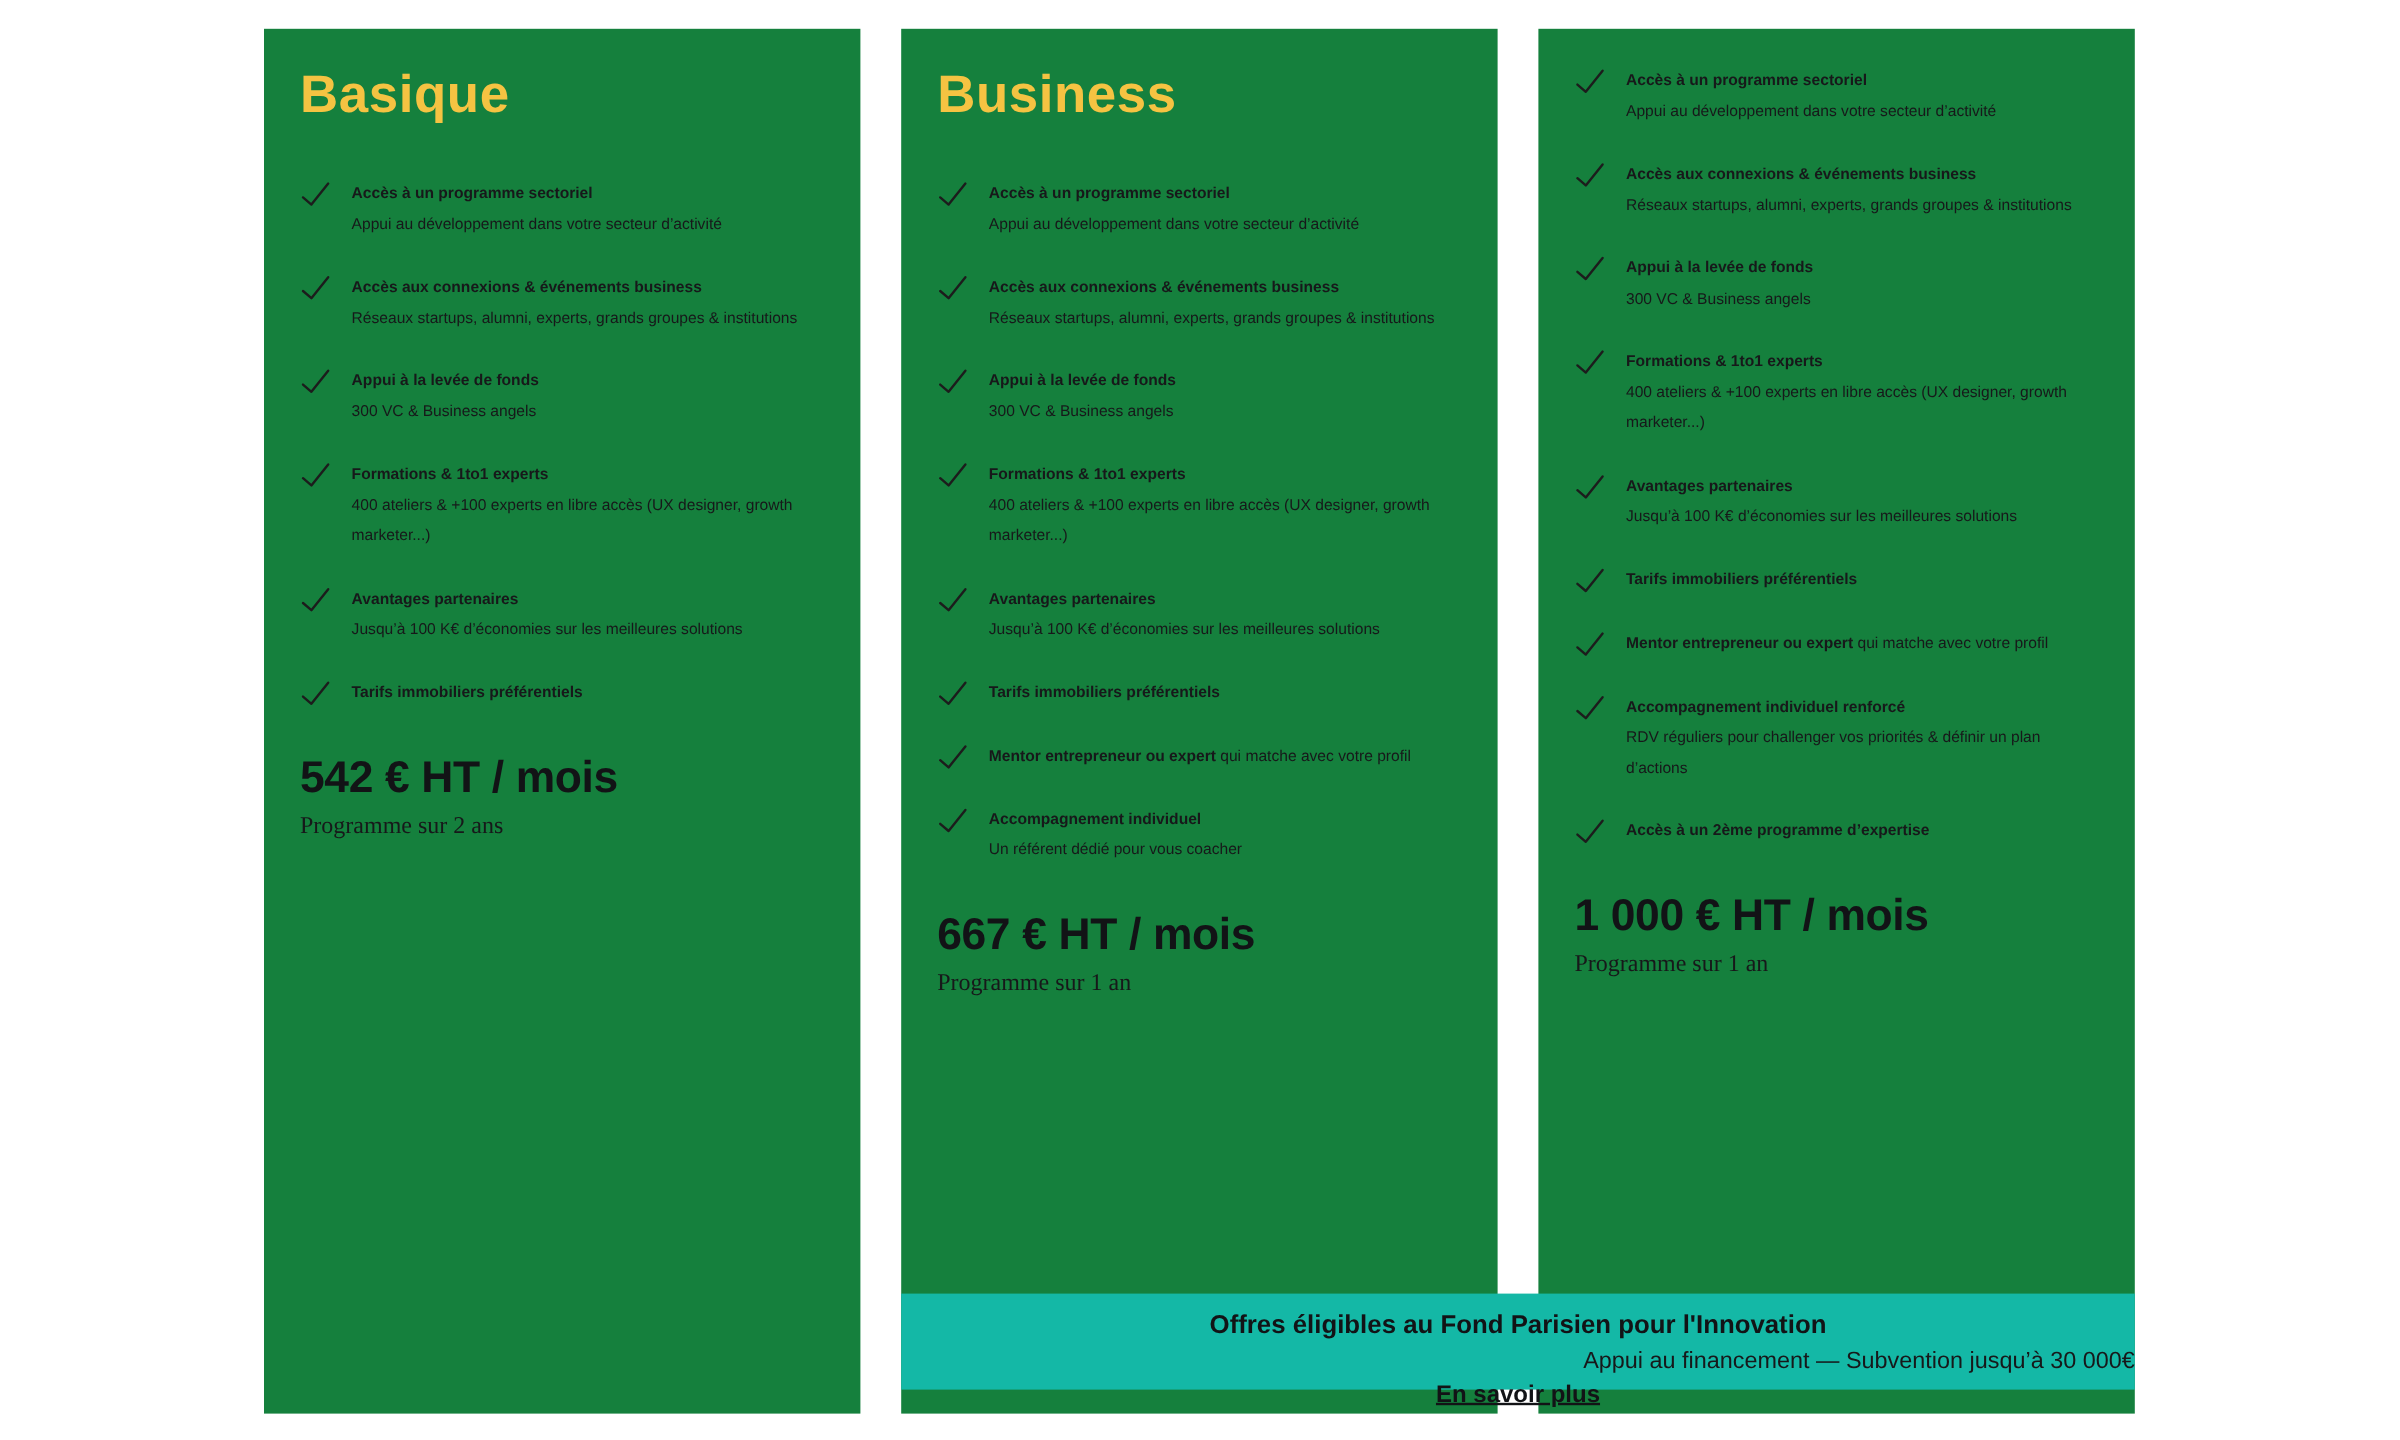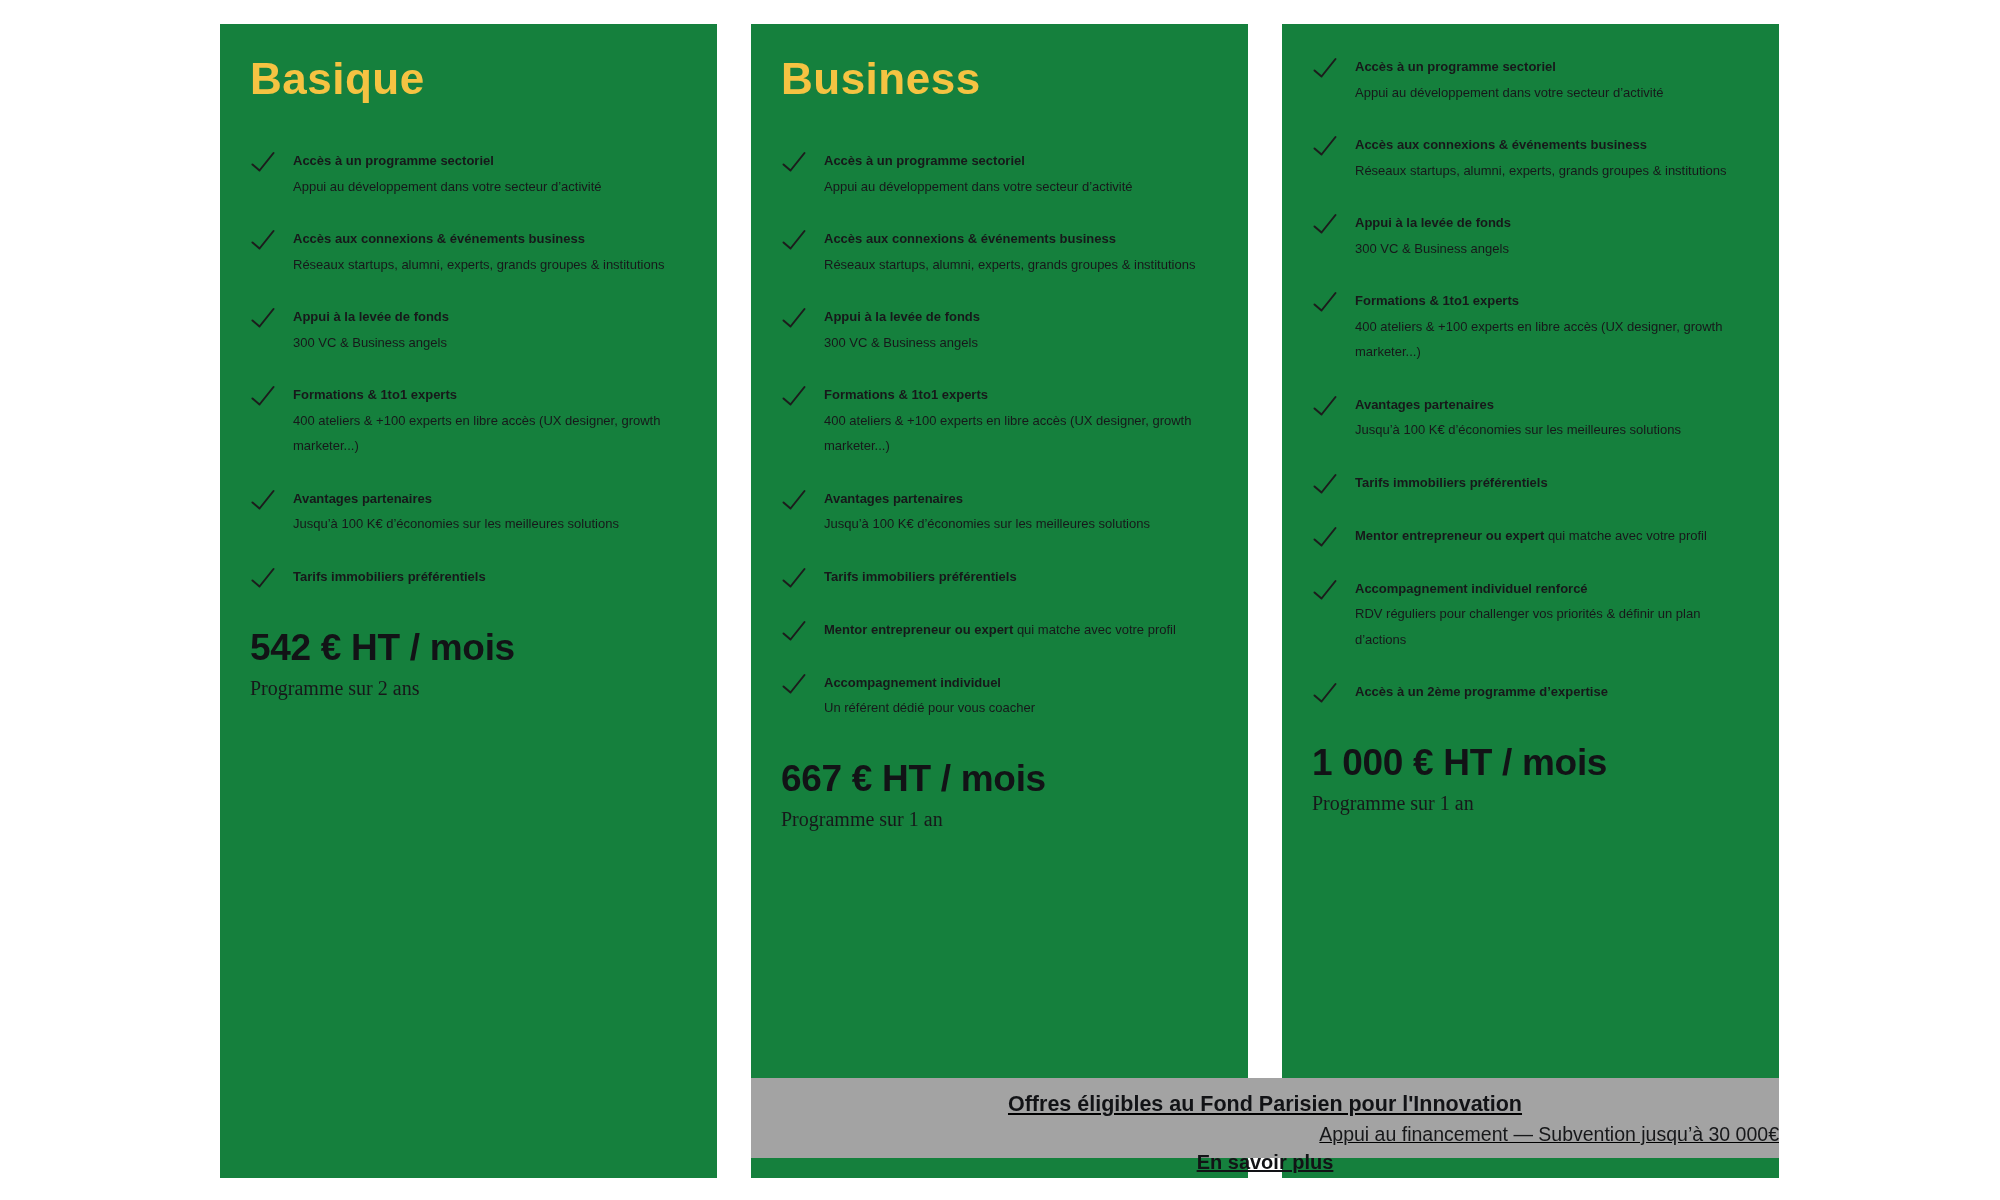--- a/index.html
+++ b/index.html
@@ -70,26 +70,25 @@
     line-height: 26px;
     color: #17181A;
     font-family: Liberation Serif, serif;
   }
   .banner {
     position: absolute;
     left: 751px;
     top: 1078px;
     width: 1028px;
     height: 80px;
-    background: #a3a3a3;
+    background: #14b8a6;
     box-sizing: border-box;
     text-align: center;
     padding-top: 13px;
     z-index: 5;
-    text-decoration: underline;
   }
   .banner-title {
     font-size: 21.5px;
     line-height: 27px;
     font-weight: 800;
     color: #121316;
     margin-bottom: 4px;
   }
   .banner-subtitle {
     font-size: 19.5px;

